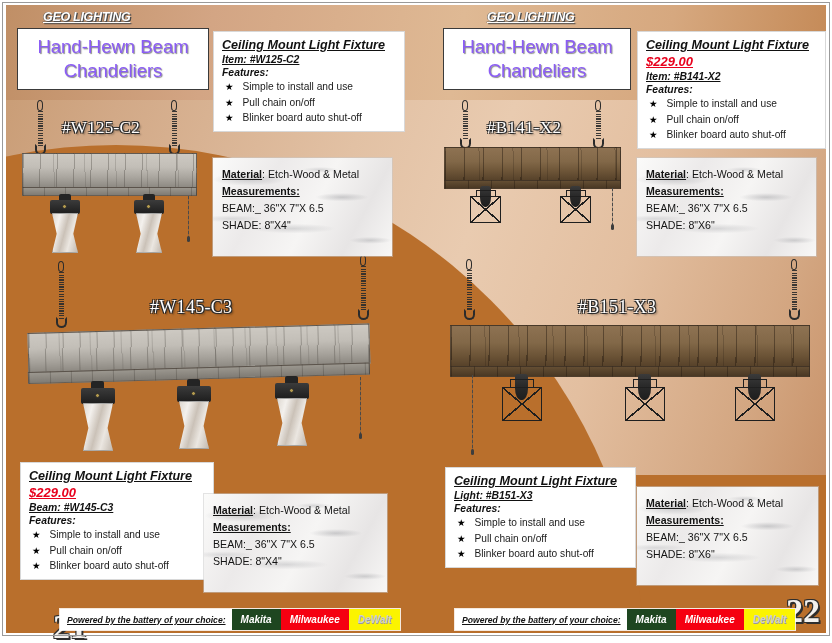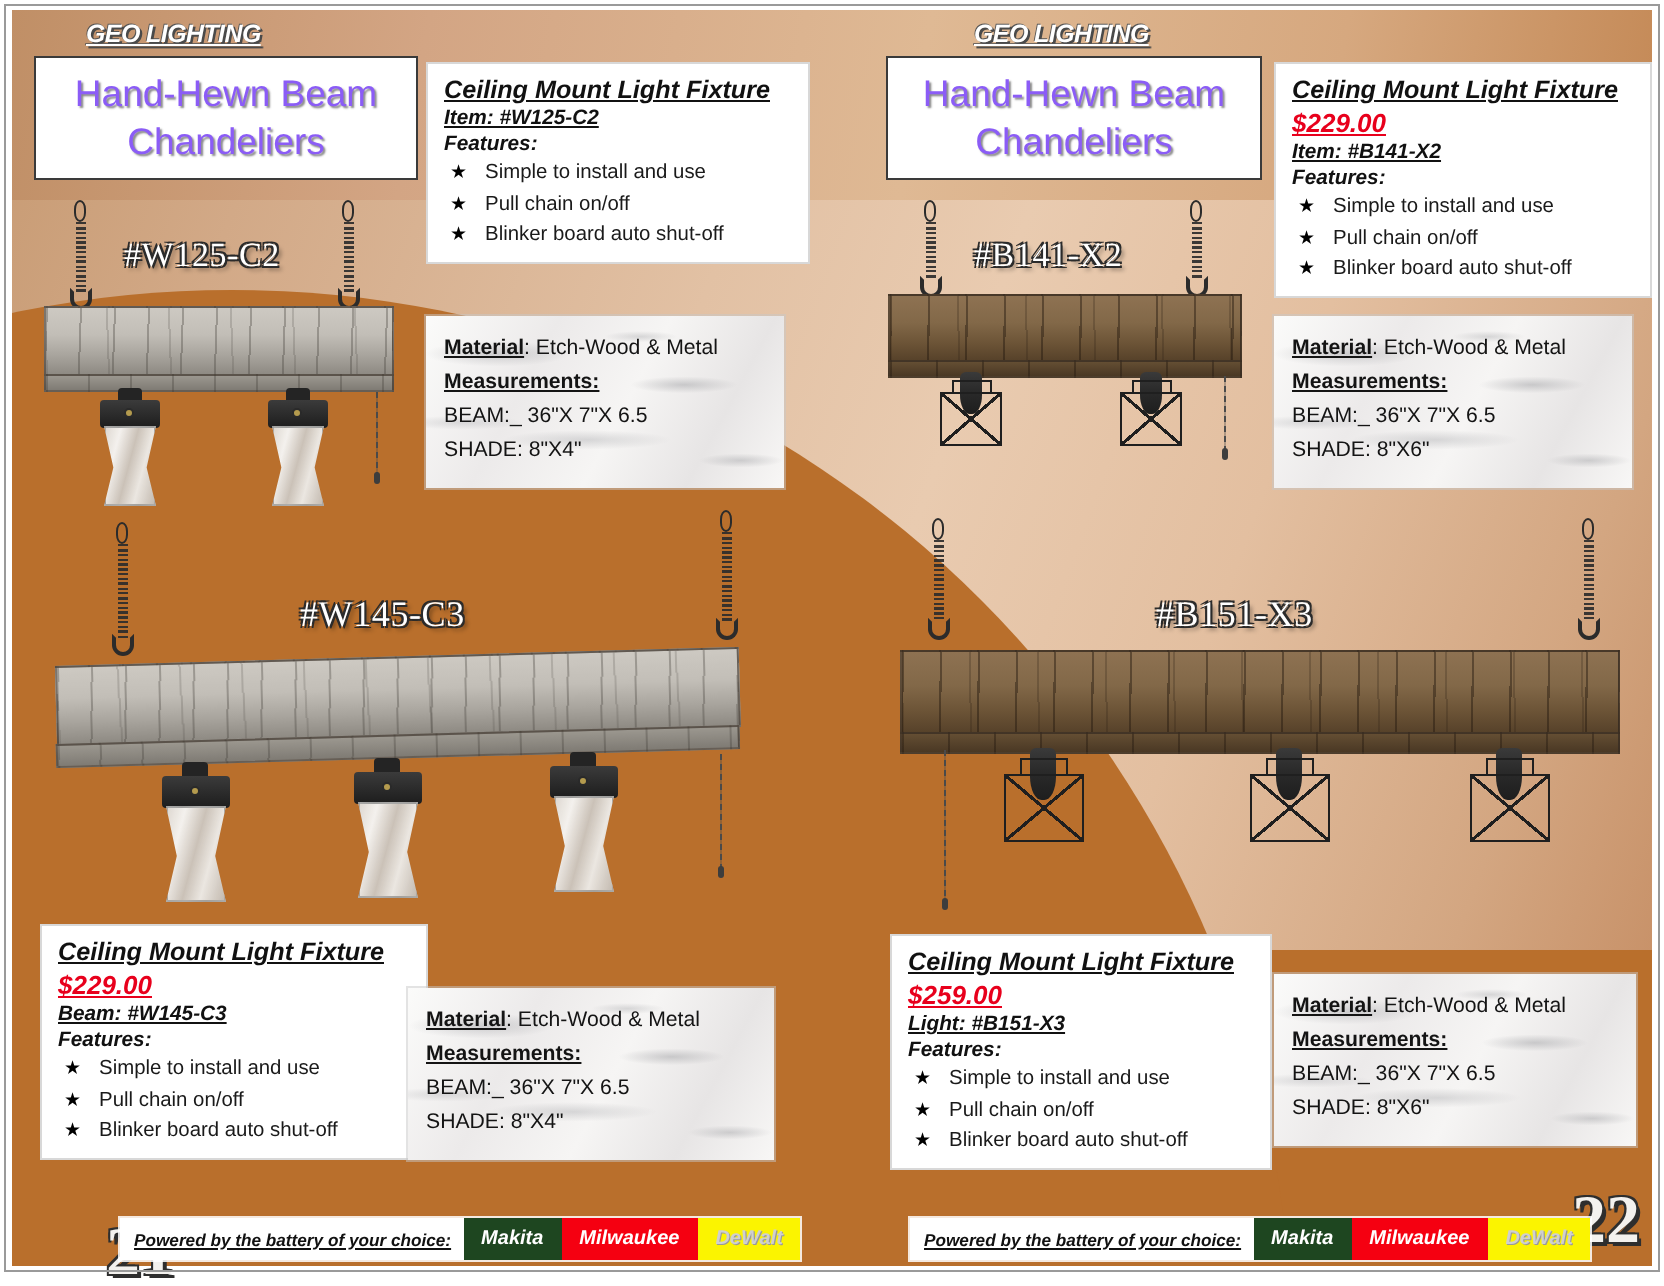--- a/index.html
+++ b/index.html
@@ -152,21 +152,21 @@
   .star { font-size: 9.5px; color: #000; line-height: 1.62; }
 
   .card-tl { left: 213px; top: 31px;  width: 192px; }
   .card-tr { left: 637px; top: 31px;  width: 189px; }
   .card-bl { left: 20px;  top: 462px; width: 194px; }
   .card-br { left: 445px; top: 467px; width: 191px; }
 
   
   .mat-card {
     position: absolute;
-    padding: 8px 9px 9px 9px;
+    padding: 8px 9px 21px 9px;
     z-index: 24;
     background-color: #f2f1ef;
     background-image:
       radial-gradient(ellipse 52px 9px at 20% 22%, rgba(120,122,128,0.30), transparent 70%),
       radial-gradient(ellipse 38px 6px at 72% 40%, rgba(110,112,118,0.30), transparent 70%),
       radial-gradient(ellipse 60px 7px at 45% 72%, rgba(125,127,133,0.26), transparent 70%),
       radial-gradient(ellipse 30px 5px at 88% 84%, rgba(115,117,123,0.28), transparent 70%),
       radial-gradient(ellipse 44px 5px at 10% 62%, rgba(130,132,138,0.22), transparent 70%),
       radial-gradient(ellipse 26px 4px at 60% 12%, rgba(118,120,126,0.24), transparent 70%),
       linear-gradient(118deg, #fbfbfa 0%, #eceaea 30%, #f6f5f4 55%, #e7e5e5 78%, #f8f7f6 100%);
@@ -527,21 +527,20 @@
         </li>
       <li>
           <span class="star">★</span>
           <span>Blinker board auto shut-off</span>
         </li>
     </ul>
   </div>
 
   <div class="spec-card card-br">
     <div class="spec-title">Ceiling Mount Light Fixture</div>
-    <div class="spec-price">$259.00</div>
     <div class="spec-item">Light: #B151-X3</div>
     <div class="spec-feat-label">Features:</div>
     <ul class="spec-list">
       <li>
           <span class="star">★</span>
           <span>Simple to install and use</span>
         </li>
       <li>
           <span class="star">★</span>
           <span>Pull chain on/off</span>

